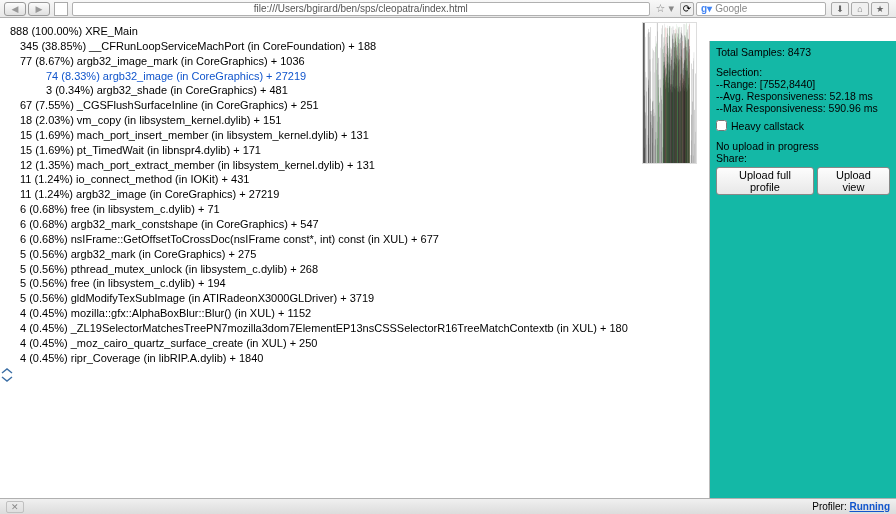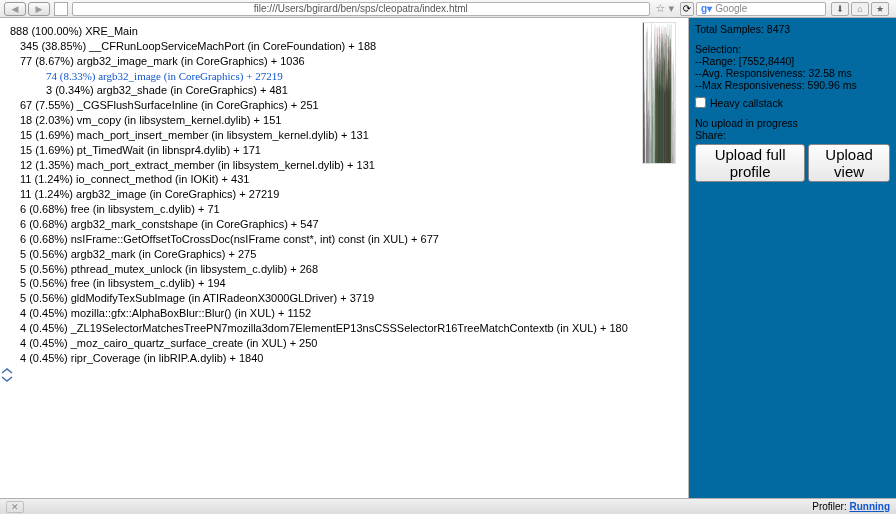--- a/index.html
+++ b/index.html
@@ -11,43 +11,43 @@
     .url-bar { flex: 1; height: 14px; border: 1px solid #b0b0b0; background: #fff; padding: 0 4px; font-size: 10px; color: #555; display: flex; align-items: center; border-radius: 2px; justify-content: center; }
     .star-area { display: flex; gap: 3px; padding: 0 4px; font-size: 11px; color: #888; }
     .refresh-icon { width: 14px; height: 14px; border: 1px solid #aaa; border-radius: 2px; background: #f0f0f0; display: flex; align-items: center; justify-content: center; font-size: 10px; }
     .search-box { width: 130px; height: 14px; border: 1px solid #b0b0b0; background: #fff; padding: 0 4px; font-size: 10px; color: #888; display: flex; align-items: center; border-radius: 2px; gap: 3px; }
     .g-icon { color: #4285f4; font-weight: bold; }
     .toolbar-icons { display: flex; gap: 2px; padding: 0 3px; }
     .tb-icon { width: 18px; height: 14px; border: 1px solid #aaa; border-radius: 2px; background: #f0f0f0; display: flex; align-items: center; justify-content: center; font-size: 9px; color: #666; }
     
     .main { display: flex; height: calc(100vh - 18px - 16px); }
     .left-pane { flex: 1; overflow: hidden; display: flex; flex-direction: row; position: relative; }
-    .right-pane { width: 208px; border-left: 1px solid #bbb; padding: 5px 6px; background: #0369a1; font-size: 10.5px; }
+    .right-pane { width: 187px; border-left: 1px solid #bbb; padding: 5px 6px; background: #14b8a6; font-size: 10.5px; margin-top: 23px; }
     
     .tree { padding: 6px 10px; flex: 0 0 auto; line-height: 1.35; font-size: 11px; max-height: 346px; overflow: hidden; }
     .tree-row { white-space: nowrap; }
     .indent-1 { margin-left: 10px; }
     .indent-2 { margin-left: 36px; }
-    .highlighted { color: #1155cc; font-family: Liberation Serif, serif; }
+    .highlighted { color: #1155cc; }
     
     .spacer-area { flex: 1; background: #fff; border-top: 1px solid #eee; }
     .resize-handle { position: absolute; left: 0; top: 350px; width: 14px; height: 14px; }
     .resize-handle svg { width: 14px; height: 14px; }
     
     .histo { height: 142px; background: #fff; margin: 4px 4px 0 4px; border: 1px solid #ddd; position: relative; overflow: hidden; }
     .histo svg { width: 100%; height: 100%; display: block; }
     
     .scrollbar-h { height: 14px; background: linear-gradient(#f0f0f0, #e4e4e4); border-top: 1px solid #c0c0c0; margin: 0 4px; }
     
     .info-label { margin-bottom: 1px; }
     .info-section { margin-top: 8px; }
     .checkbox-row { margin-top: 6px; display: flex; align-items: flex-start; gap: 4px; }
     .checkbox-row input { width: 11px; height: 11px; }
     .upload-btns { margin-top: 3px; display: flex; gap: 3px; }
-    .btn { font-size: 15px; padding: 1px 6px; border: 1px solid #888; border-radius: 3px; background: linear-gradient(#fdfdfd, #e8e8e8); cursor: pointer; }
+    .btn { font-size: 11px; padding: 1px 6px; border: 1px solid #888; border-radius: 3px; background: linear-gradient(#fdfdfd, #e8e8e8); cursor: pointer; }
     
     .status-bar { height: 16px; background: linear-gradient(#f0f0f0, #dcdcdc); border-top: 1px solid #b0b0b0; display: flex; align-items: center; justify-content: space-between; padding: 0 6px; font-size: 10px; }
     .close-x { color: #888; padding: 0 4px; border: 1px solid #c0c0c0; border-radius: 2px; font-size: 9px; }
     .status-right { }
     .running-link { color: #1155cc; text-decoration: underline; font-weight: bold; }
   </style>
 </head>
 <body>
 
 <div class="toolbar">
@@ -572,21 +572,21 @@
     <div class="scrollbar-h"></div>
   </div>
 
   <div class="right-pane">
     <div class="info-label">
       <span>Total Samples:</span> <span>8473</span>
     </div>
     <div class="info-section">
       <div>Selection:</div>
       <div>--Range: [7552,8440]</div>
-      <div>--Avg. Responsiveness: 32.58 ms</div>
+      <div>--Avg. Responsiveness: 52.18 ms</div>
       <div>--Max Responsiveness: 590.96 ms</div>
     </div>
     <div class="checkbox-row">
       <input type="checkbox" style="">
       <span>Heavy callstack</span>
     </div>
     <div class="info-section">
       <div>No upload in progress</div>
       <div>Share:</div>
       <div class="upload-btns">

